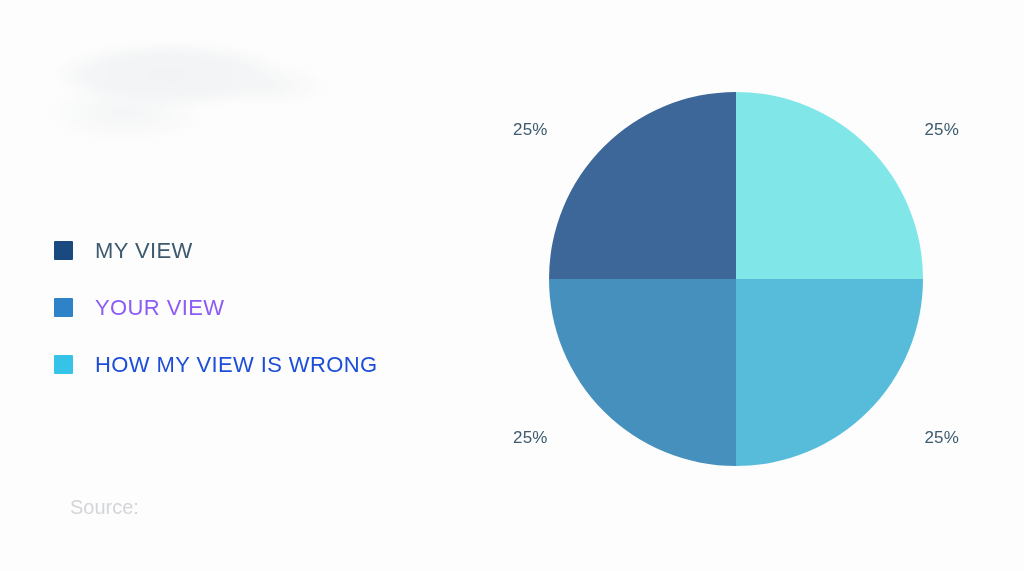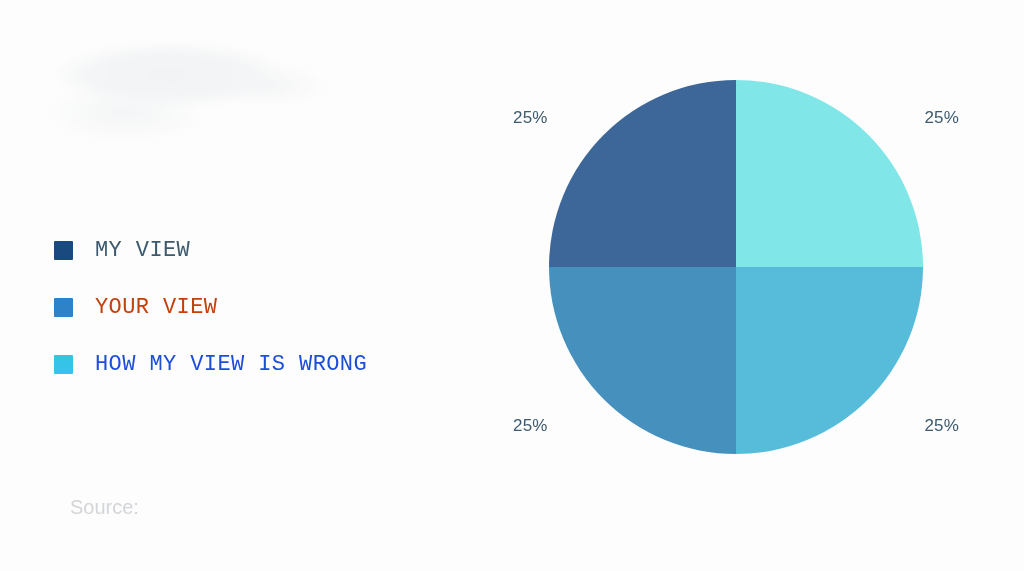--- a/index.html
+++ b/index.html
@@ -47,28 +47,27 @@
     height: 19px;
     flex: 0 0 19px;
     border-radius: 1px;
   }
   .legend-label {
     margin-left: 22px;
     font-size: 22px;
     letter-spacing: 0.4px;
     color: #3d5a6e;
     white-space: nowrap;
-    font-family: Liberation Mono, monospace;
   }
 
   
   .chart-area {
     position: absolute;
     left: 549px;
-    top: 80px;
+    top: 92px;
     width: 374px;
     height: 374px;
   }
   .pie {
     position: absolute;
     inset: 0;
     border-radius: 50%;
     overflow: hidden;
   }
   .slice {
@@ -111,21 +110,21 @@
 
 <div class="legend">
 
   <div class="legend-item">
     <span class="legend-swatch" style="background:#19497e"></span>
     <span class="legend-label" style="color: rgb(61, 90, 110);">MY VIEW</span>
   </div>
 
   <div class="legend-item">
     <span class="legend-swatch" style="background:#2e82c8"></span>
-    <span class="legend-label" style="color: #c2410c;">YOUR VIEW</span>
+    <span class="legend-label" style="color: #8b5cf6;">YOUR VIEW</span>
   </div>
 
   <div class="legend-item">
     <span class="legend-swatch" style="background:#35c4e8"></span>
     <span class="legend-label" style="color: #1d4ed8;">HOW MY VIEW IS WRONG</span>
   </div>
 
 
 </div>
 

